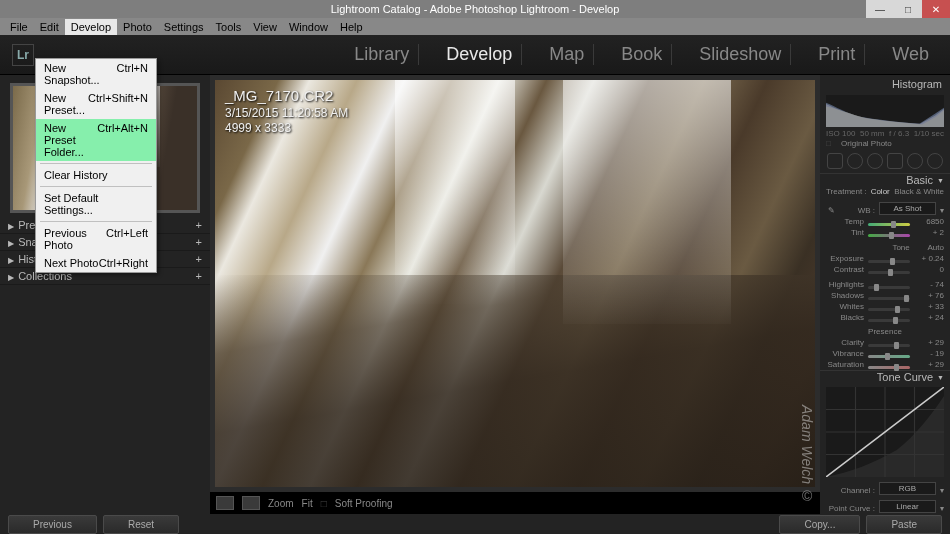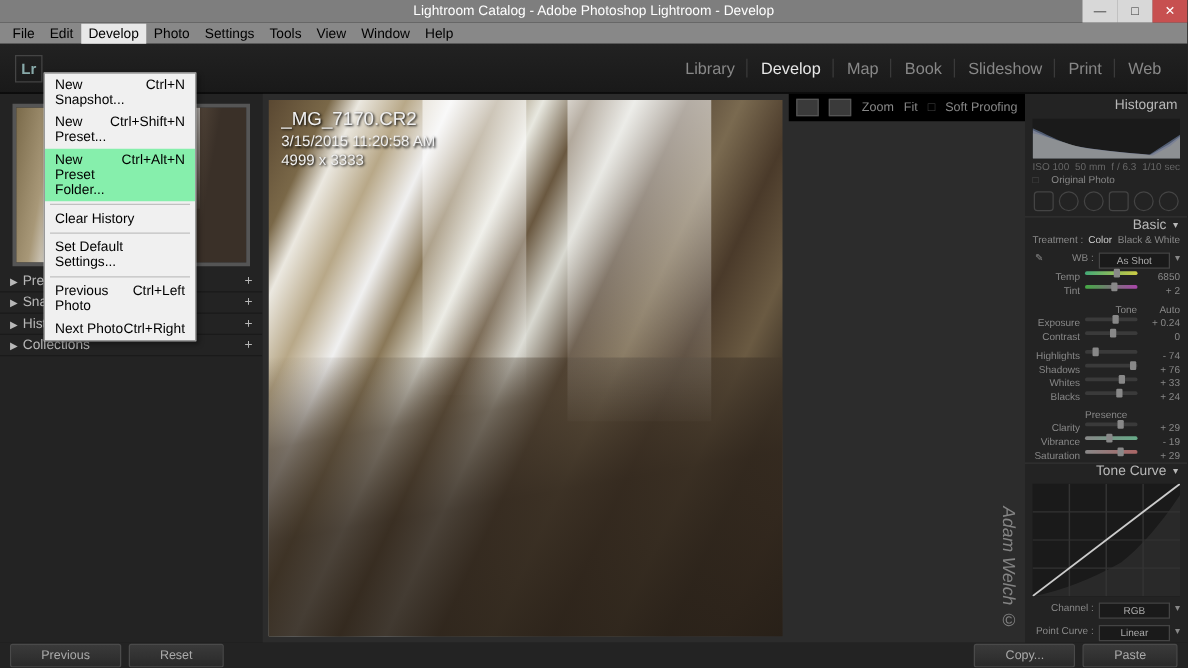--- a/index.html
+++ b/index.html
@@ -7,56 +7,56 @@
 .titlebar{height:18px;background:#7e7e7e;display:flex;align-items:center;justify-content:center;position:relative}
 .titlebar .title{color:#fff;font-size:11px}
 .winbtns{position:absolute;right:0;top:0;display:flex;height:18px}
 .winbtn{width:28px;height:18px;display:flex;align-items:center;justify-content:center;font-size:10px;color:#333;background:#d8d8d8}
 .winbtn.close{background:#c75050;color:#fff}
 .menubar{height:17px;background:#888;display:flex;align-items:center;padding-left:4px}
 .menubar .mi{padding:2px 6px;color:#000;font-size:11px}
 .menubar .mi.open{background:#e8e8e8}
 .topbar{height:40px;background:linear-gradient(#222,#191919);border-bottom:1px solid #000;display:flex;align-items:center;justify-content:space-between;padding:16px 12px}
 .logo{width:22px;height:22px;border:1px solid #444;display:flex;align-items:center;justify-content:center;color:#8aa;font-size:12px;font-weight:bold}
-.modules{display:flex;gap:2px;font-size:13px}
+.modules{display:flex;gap:18px;font-size:18px}
 .modules span{padding:0 9px;color:#888;border-right:1px solid #3a3a3a}
 .modules span:last-child{border-right:none}
 .modules span.act{color:#e8e8e8}
 .main{display:flex;height:439px}
 .leftpanel{width:210px;background:#232323;display:flex;flex-direction:column;position:relative}
 .thumb{width:190px;height:130px;margin:8px auto 4px;background:linear-gradient(100deg,#7a6a4a 0%,#a89878 15%,#e8e8e8 25%,#5a4a3a 40%,#c0c0c0 50%,#6a5a4a 60%,#3a3028 80%);border:3px solid #555;position:relative;overflow:hidden}
 .thumb::before{content:"";position:absolute;top:0;left:30%;width:18%;height:60%;background:linear-gradient(180deg,rgba(255,255,255,.7),rgba(255,255,255,.1))}
 .thumb::after{content:"";position:absolute;top:0;left:55%;width:25%;height:65%;background:linear-gradient(180deg,rgba(255,255,255,.6),rgba(255,255,255,.05))}
 .panel-sec{height:17px;border-bottom:1px solid #1a1a1a;display:flex;align-items:center;justify-content:space-between;padding:0 8px;font-size:11px}
 .panel-sec .tri{font-size:8px;margin-right:4px}
 .dropdown{position:absolute;top:-17px;left:35px;width:122px;background:#f0f0f0;border:1px solid #999;box-shadow:2px 2px 4px rgba(0,0,0,.4);z-index:100}
 .dropdown .di{display:flex;justify-content:space-between;padding:3px 8px;color:#000;font-size:11px}
 .dropdown .di:first-child{border-bottom:none}
 .dropdown .di.hl{background:#86efac}
 .dropdown .sep{height:1px;background:#c0c0c0;margin:2px 4px}
-.center{flex:1;background:#2c2c2c;display:flex;position:relative}
+.center{flex:1;background:#2c2c2c;display:flex;flex-direction:column;position:relative}
 .canvas{flex:1;margin:5px;background:linear-gradient(115deg,#5a4832 0%,#7a6848 8%,#ebe8e0 12%,#b8a888 18%,#f0f0f0 24%,#8a7858 30%,#e8e8e0 36%,#6a5840 42%,#d8d8d0 48%,#5a4a38 55%,#7a6a50 62%,#4a3a2a 70%,#6a5a42 78%,#3a3024 85%,#4a3a2c 92%,#2a2218 100%);position:relative;overflow:hidden}
 .canvas::before{content:"";position:absolute;top:0;left:30%;width:20%;height:55%;background:linear-gradient(180deg,rgba(255,255,255,.6),rgba(255,255,255,.02))}
 .canvas::after{content:"";position:absolute;top:0;left:58%;width:28%;height:60%;background:linear-gradient(180deg,rgba(255,255,255,.55),rgba(255,255,255,.02))}
 .rocks{position:absolute;bottom:0;left:0;right:0;height:52%;background:linear-gradient(170deg,rgba(60,48,36,.0) 0%,rgba(70,58,44,.7) 25%,rgba(50,40,30,.85) 50%,rgba(40,32,24,.9) 100%)}
 .imginfo{position:absolute;top:6px;left:10px;color:#f0f0f0;text-shadow:1px 1px 2px #000;font-size:12px;line-height:1.3}
 .imginfo .fn{font-size:15px;font-weight:500}
 .toolbar-bot{height:22px;background:#000000;display:flex;align-items:center;gap:8px;padding:0 6px;font-size:10px;color:#888}
 .toolbar-bot .b{width:18px;height:14px;background:#3a3a3a;border:1px solid #555}
 .rightpanel{width:130px;background:#232323;display:flex;flex-direction:column;overflow:hidden;font-size:9px}
 .histo-title{text-align:right;padding:3px 8px;font-size:11px}
 .histo{height:50px;margin:2px 6px;background:#1a1a1a;position:relative;overflow:hidden}
 .histo svg{width:100%;height:100%}
 .histo-info{display:flex;justify-content:space-between;padding:0 6px;font-size:8px;color:#666}
 .tool-row{display:flex;gap:3px;padding:4px 6px;justify-content:space-around}
 .tool-row .t{width:16px;height:16px;border:1px solid #444;border-radius:3px}
 .tool-row .t.c{border-radius:50%}
 .sec-head{height:18px;display:flex;align-items:center;justify-content:flex-end;padding:0 6px;border-top:1px solid #333;font-size:11px}
 .sec-head .tri2{font-size:7px;margin-left:4px}
-.subrow{display:flex;justify-content:flex-end;align-items:flex-start;padding:1px 6px;gap:4px;font-size:8px;color:#888}
+.subrow{display:flex;justify-content:flex-end;align-items:flex-end;padding:1px 6px;gap:4px;font-size:8px;color:#888}
 .subrow.two{justify-content:space-between}
 .slider{width:42px;height:3px;background:#3a3a3a;position:relative;border-radius:2px}
 .slider .h{position:absolute;width:5px;height:7px;background:#888;top:-2px;border-radius:1px}
 .slider.temp{background:linear-gradient(90deg,#4a7,#cc4)}
 .slider.tint{background:linear-gradient(90deg,#4a4,#a4a)}
 .slider.vib{background:linear-gradient(90deg,#888,#6a8)}
 .slider.sat{background:linear-gradient(90deg,#888,#a66)}
 .val{width:30px;text-align:right;font-size:8px}
 .wbsel{background:#1a1a1a;border:1px solid #444;padding:1px 4px;font-size:8px;color:#aaa;width:57px;text-align:center}
 .curve{height:90px;margin:4px 6px;background:#1a1a1a;position:relative}

